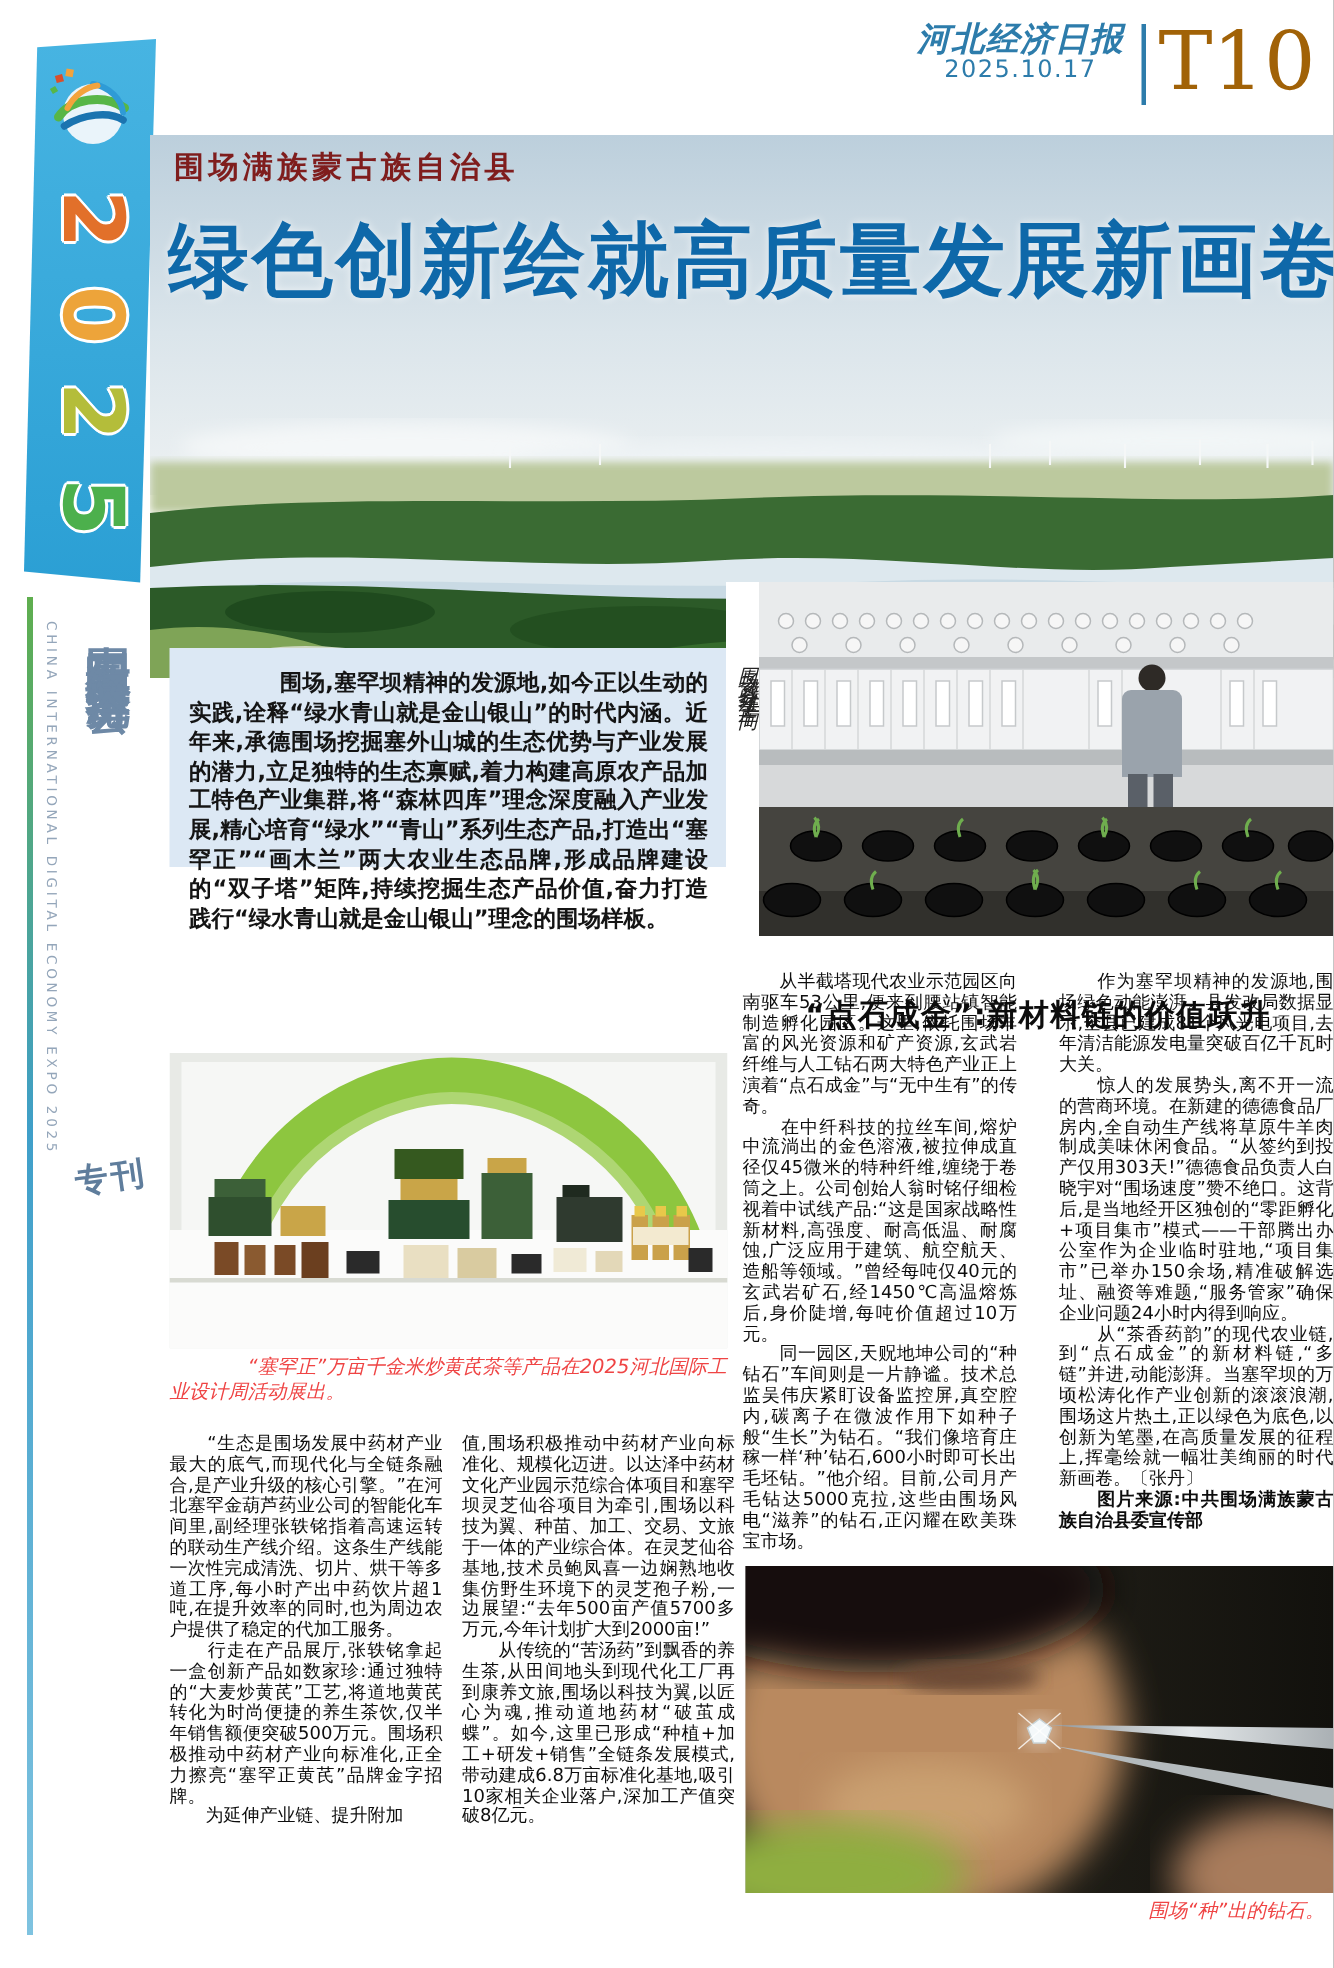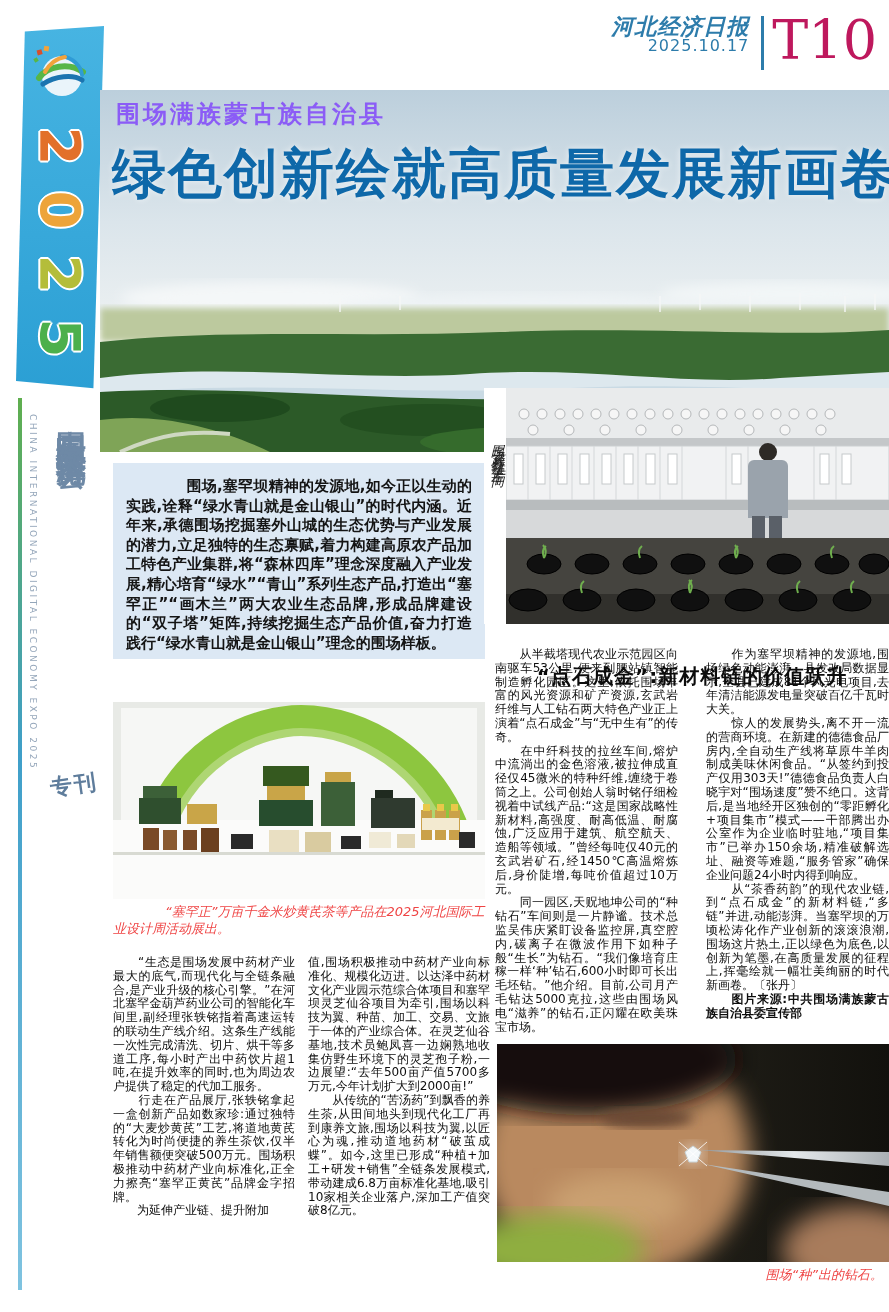--- a/index.html
+++ b/index.html
@@ -24,35 +24,35 @@
   .expo-cn{position:absolute;left:34px;top:8px;writing-mode:vertical-rl;
            font-size:30px;font-weight:700;letter-spacing:3px;color:#6e89a6;}
   .edition{position:absolute;left:34px;top:372px;font-size:22px;font-weight:700;
            color:#5f7d9c;transform:rotate(-8deg);letter-spacing:2px;}
 
   
   .masthead{position:absolute;right:12px;top:14px;display:flex;align-items:flex-start;}
   .mast-left{text-align:right;}
   .paper-name{font-family:"DejaVu Serif",serif;font-style:italic;font-weight:700;
               font-size:22px;color:#2d7cab;letter-spacing:1px;line-height:1.1;}
-  .mast-date{font-size:16px;color:#2d7cab;letter-spacing:1px;margin-top:-2px;}
+  .mast-date{font-size:16px;color:#2d7cab;letter-spacing:1px;margin-top:-2px;text-align:center;}
   .mast-divider{width:3px;height:54px;background:#2d7cab;margin:2px 8px 0 12px;}
-  .page-no{font-family:"DejaVu Serif",serif;font-size:54px;color:#be185d;line-height:1;}
+  .page-no{font-family:"DejaVu Serif",serif;font-size:54px;color:#a16207;line-height:1;}
 
   
   .hero{position:absolute;left:100px;top:90px;width:789px;height:362px;overflow:hidden;}
   .hero svg{position:absolute;left:0;top:0;}
-  .kicker{position:absolute;left:16px;top:8px;font-size:24px;font-weight:700;
-          color:#8b5cf6;letter-spacing:3px;}
+  .kicker{position:absolute;left:16px;top:8px;font-size:20px;font-weight:700;
+          color:#7f1d1d;letter-spacing:3px;}
   .hero-title{position:absolute;left:12px;top:48px;font-size:54px;font-weight:800;
               color:#0e68a9;letter-spacing:2px;white-space:nowrap;
               text-shadow:0 0 6px rgba(255,255,255,.65);}
 
   
-  .lede{position:absolute;left:113px;top:463px;width:372px;height:196px;
+  .lede{position:absolute;left:113px;top:432px;width:372px;height:146px;
         background:#dce8f4;box-sizing:border-box;padding:14px 13px;
         font-size:15px;font-weight:600;line-height:19.6px;text-indent:2em;
         text-align:justify;color:#141414;}
 
   
   .sec-head{position:absolute;font-size:20px;font-weight:800;text-align:center;color:#0c0c0c;letter-spacing:1px;margin-top:41px;}
   .sec-head.tea{left:113px;top:678px;width:372px;}
   .sec-head.stone{left:495px;top:622px;width:394px;}
 
   

